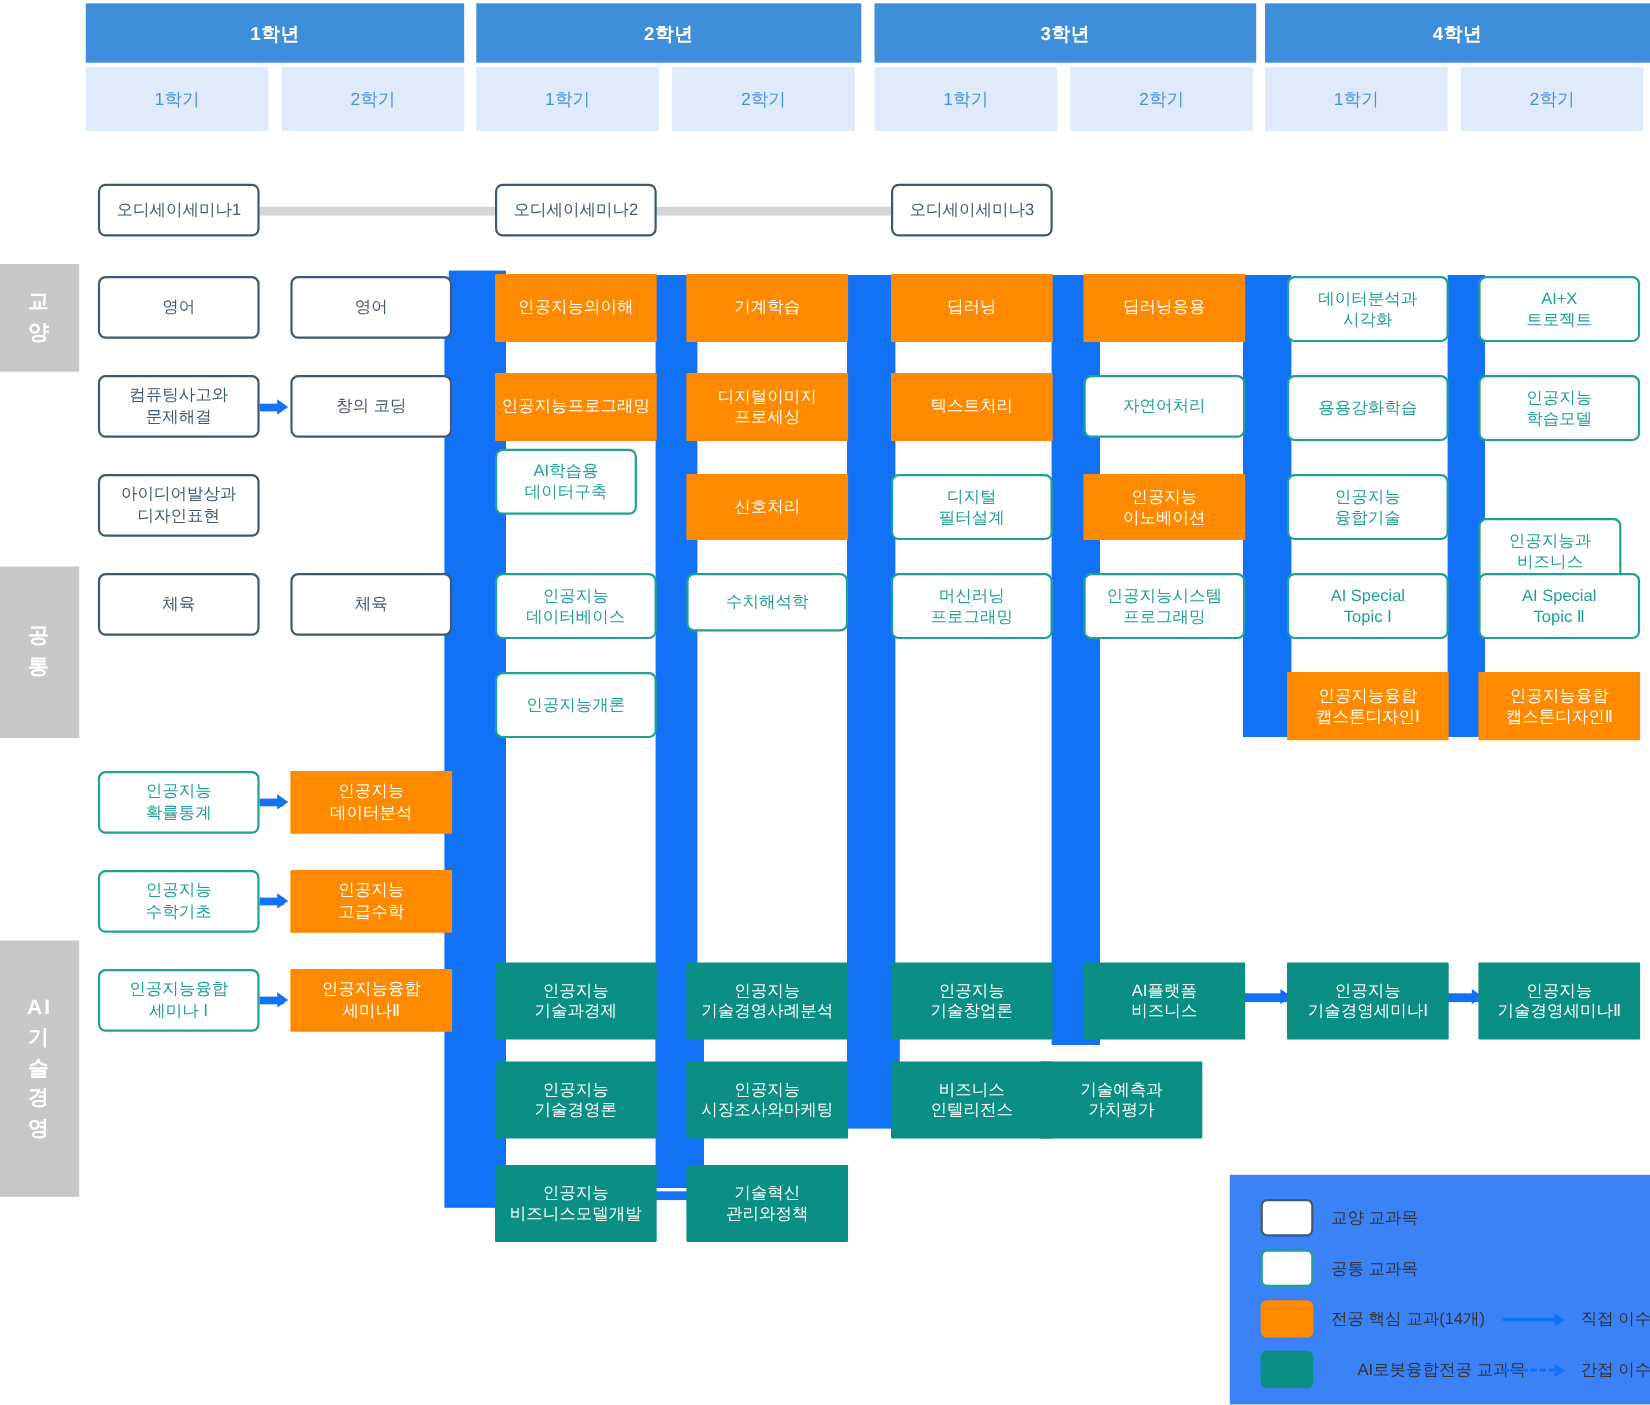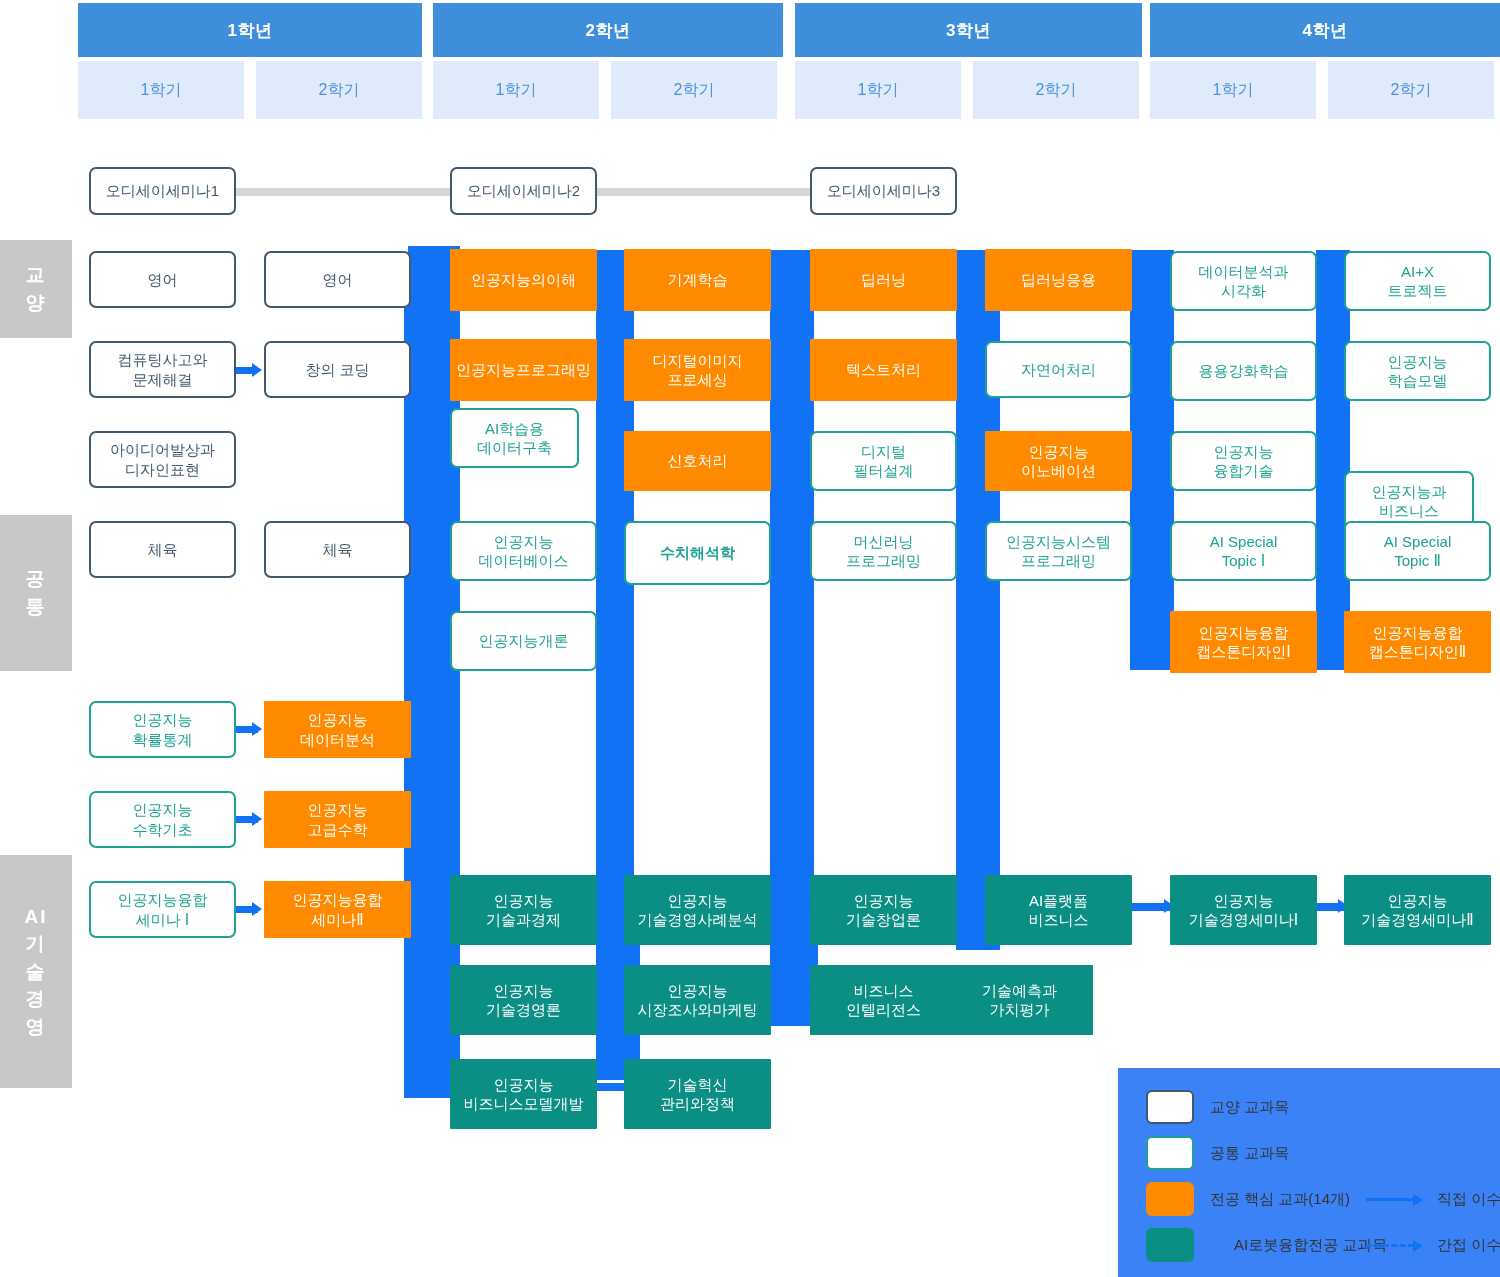--- a/index.html
+++ b/index.html
@@ -300,21 +300,21 @@
       </div>
       <div class="box major" style="left: 624px; top: 249px; width: 147px; height: 62px;">
         <div>기계학습</div>
       </div>
       <div class="box major" style="left: 624px; top: 339px; width: 147px; height: 62px;">
         <div>디지털이미지<br>프로세싱</div>
       </div>
       <div class="box major" style="left: 624px; top: 431px; width: 147px; height: 60px;">
         <div>신호처리</div>
       </div>
-      <div class="box gongtong" style="left: 624px; top: 521px; width: 147px; height: 64px; font-weight: bold;">
+      <div class="box gongtong" style="left: 624px; top: 521px; width: 147px; height: 53px;">
         <div>수치해석학</div>
       </div>
       <div class="box airobot" style="left: 624px; top: 875px; width: 147px; height: 70px;">
         <div>인공지능<br>기술경영사례분석</div>
       </div>
       <div class="box airobot" style="left: 624px; top: 965px; width: 147px; height: 70px;">
         <div>인공지능<br>시장조사와마케팅</div>
       </div>
       <div class="box airobot" style="left: 624px; top: 1059px; width: 147px; height: 70px;">
         <div>기술혁신<br>관리와정책</div>

